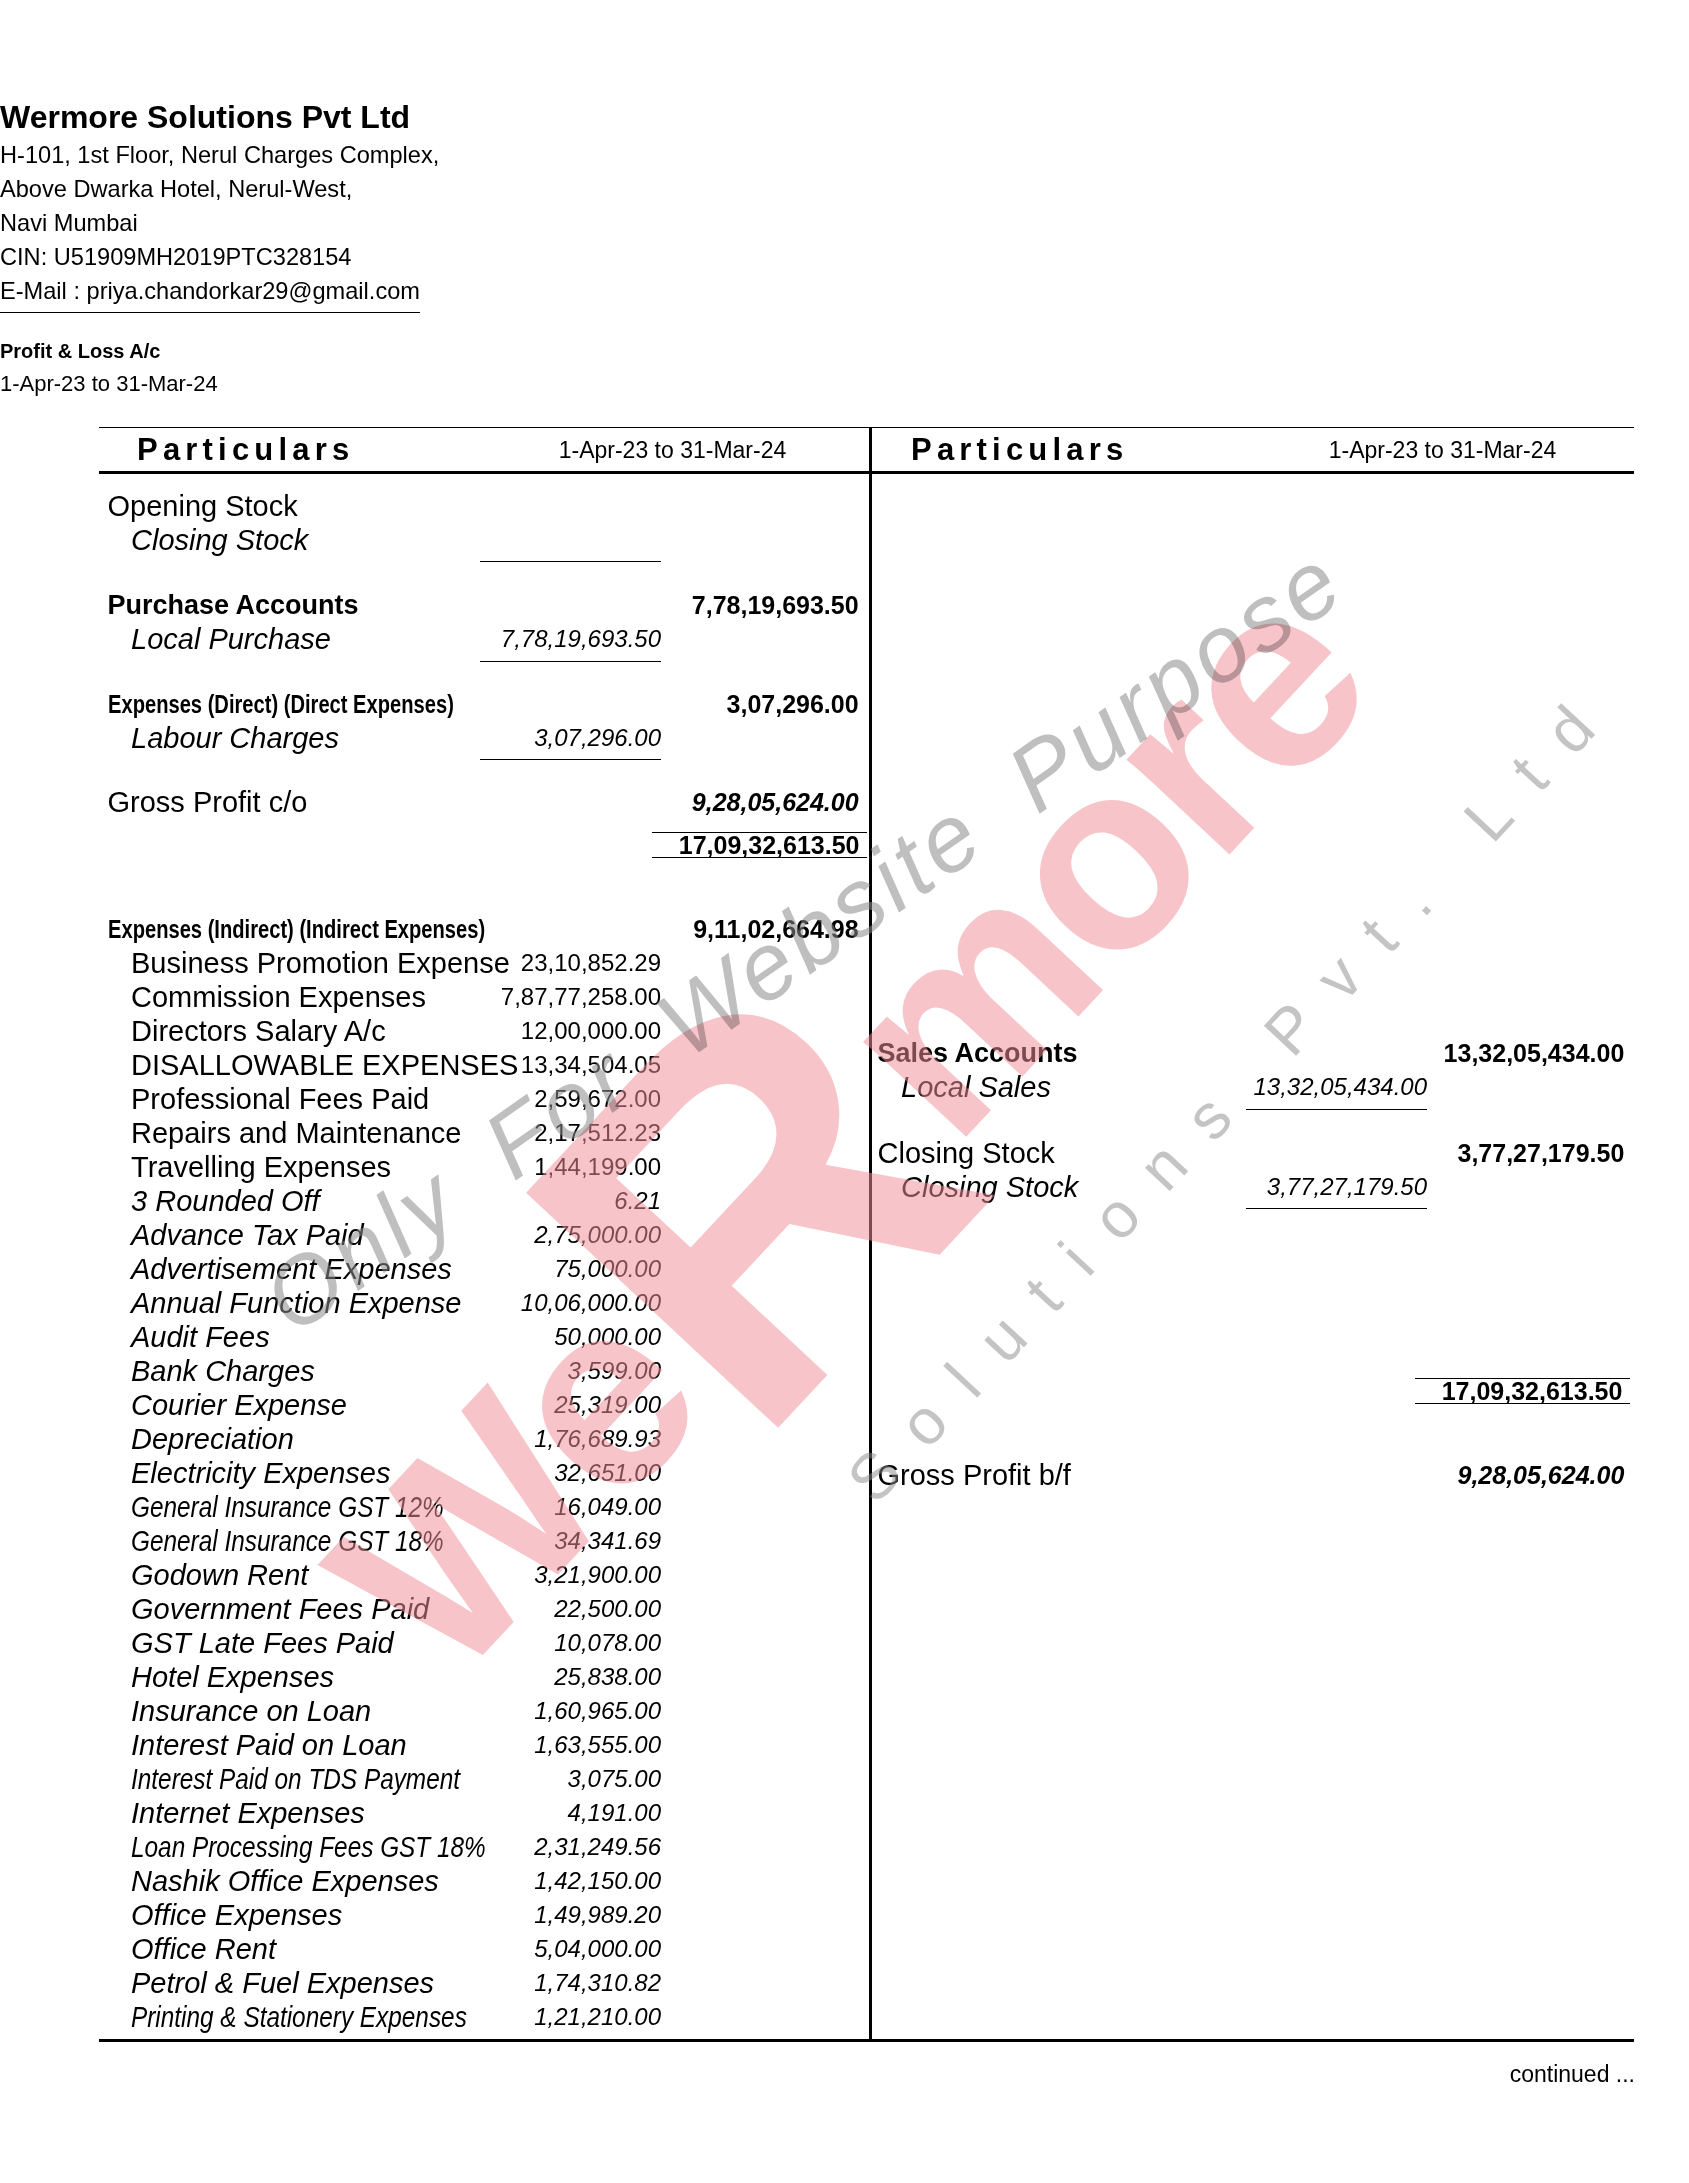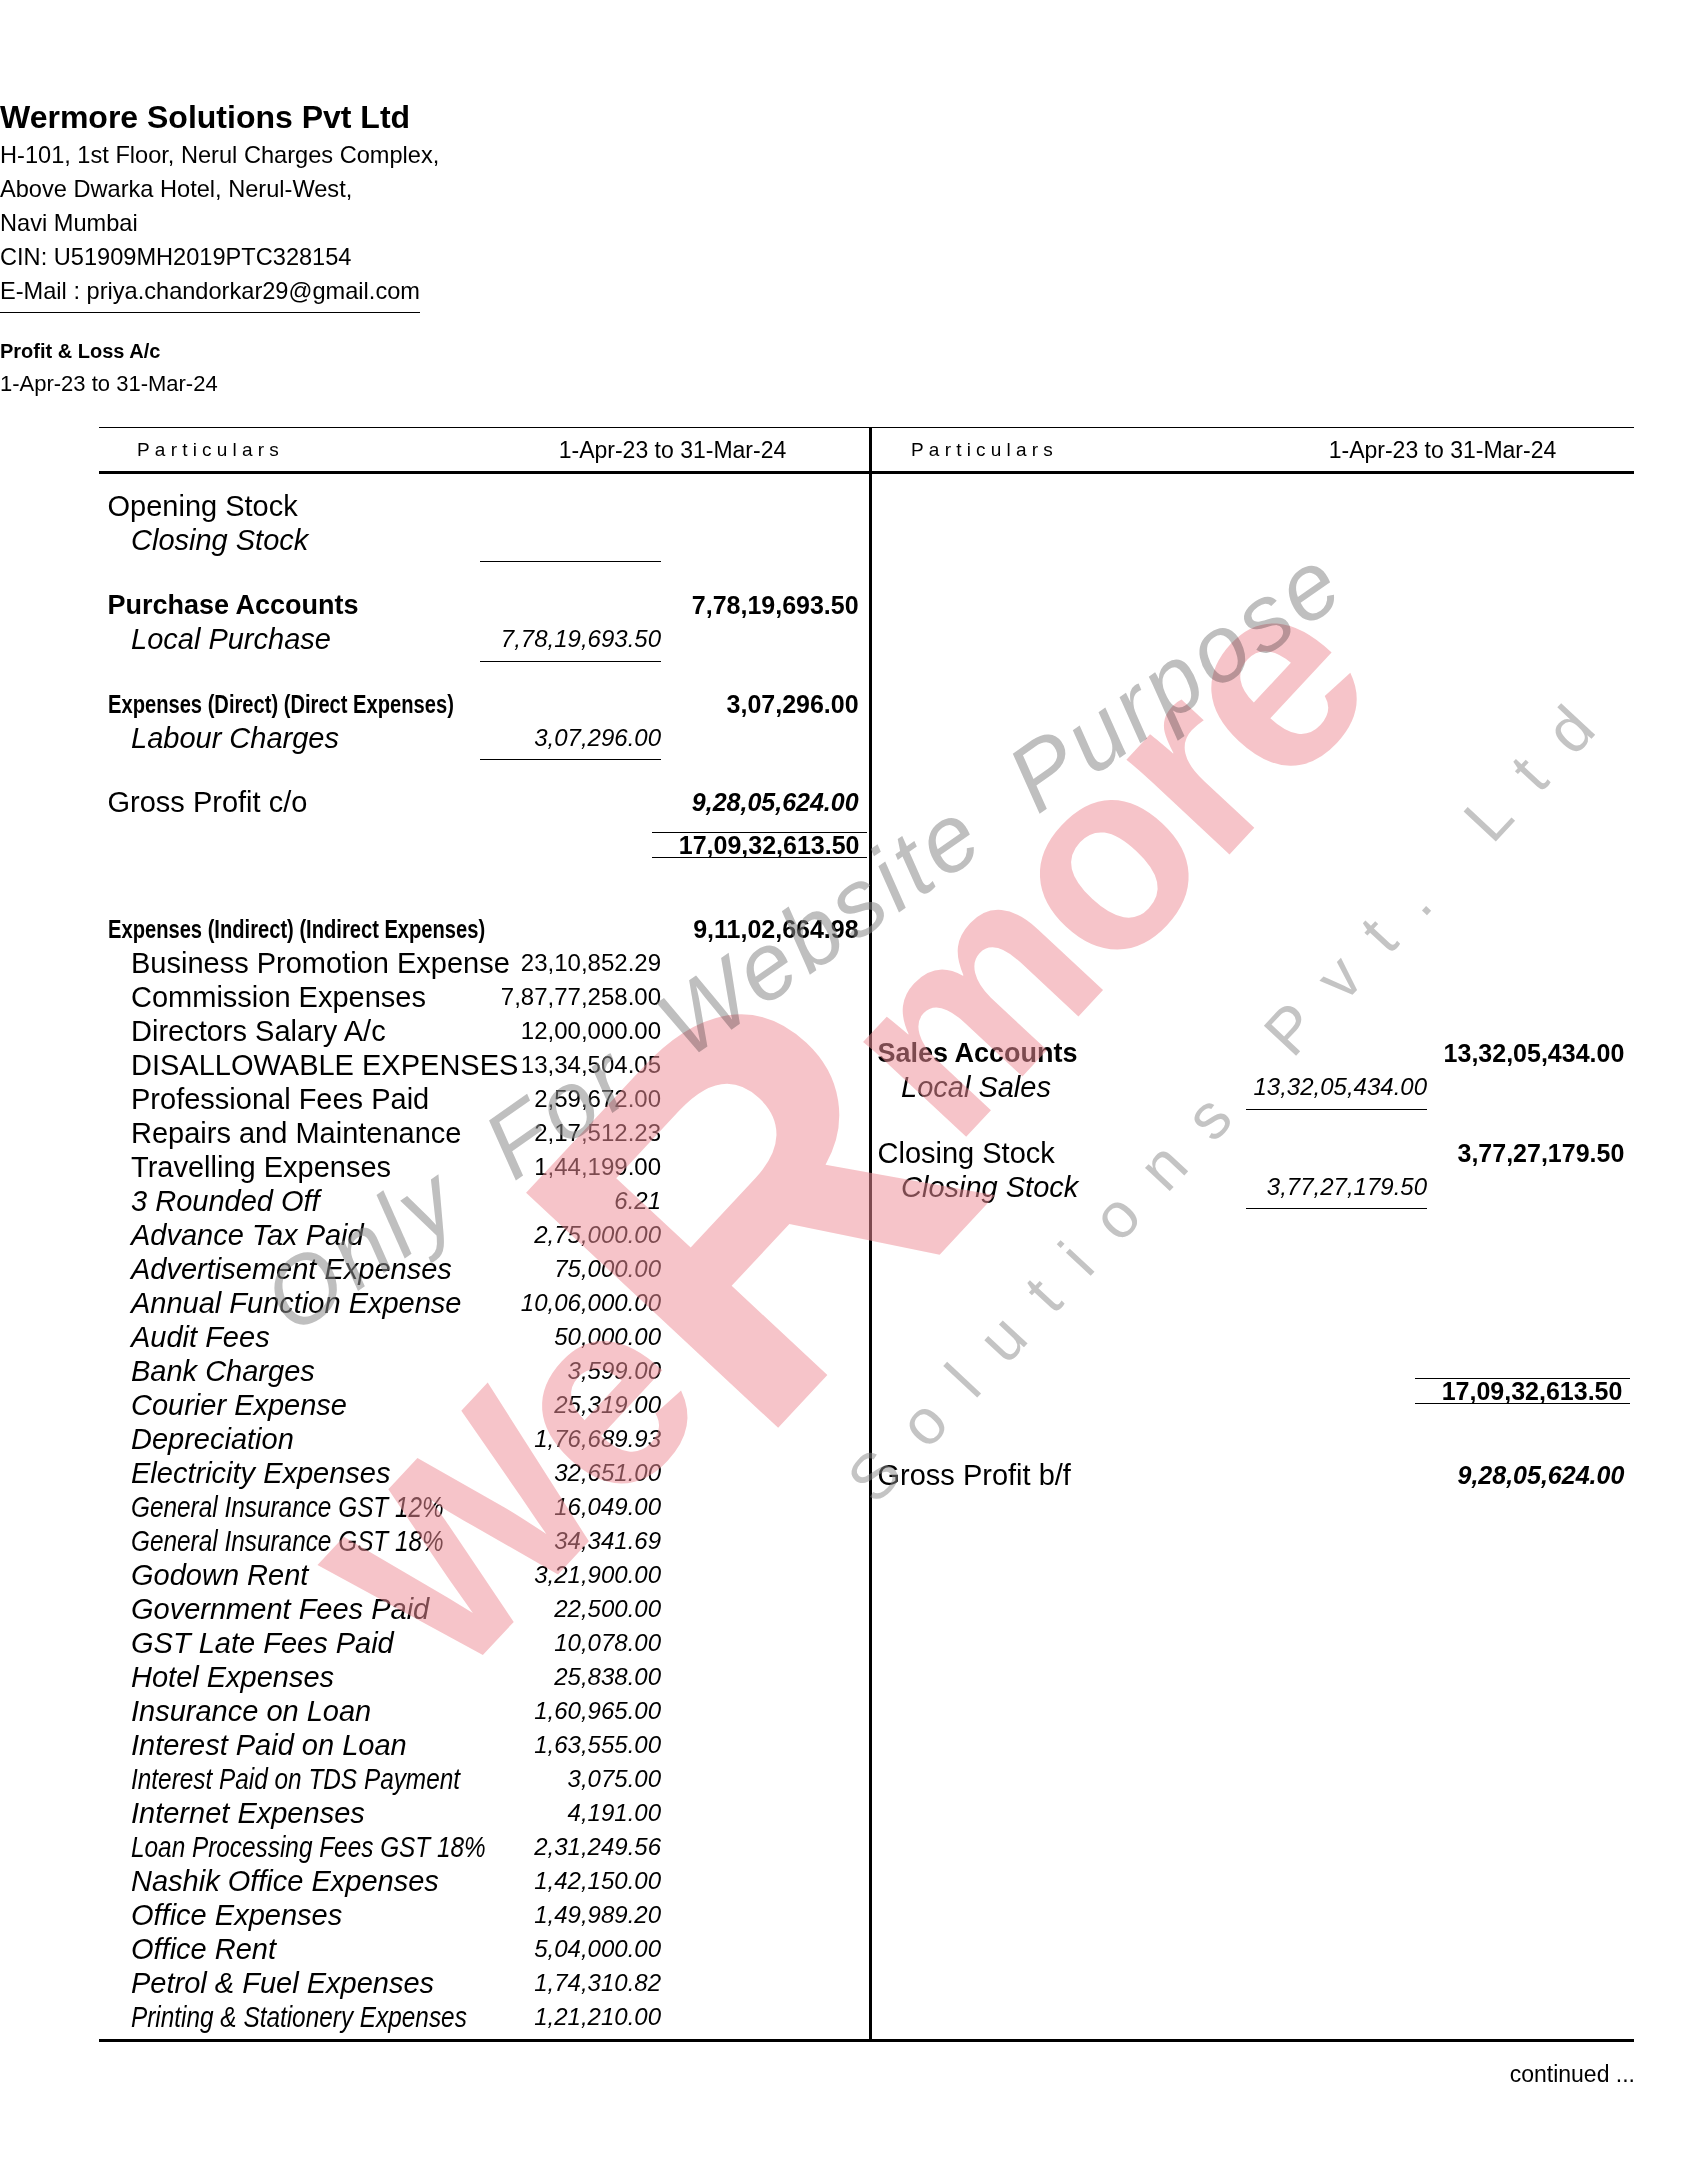--- a/index.html
+++ b/index.html
@@ -12,21 +12,21 @@
   .co-line{font-size:23.6px;line-height:34px;}
   .email-underline{border-bottom:1.9px solid #000;padding-bottom:8px;}
   .rpt-title{font-size:20px;font-weight:700;line-height:36px;margin-top:24.6px;}
   .rpt-period{font-size:22px;line-height:30px;}
 
   
   #pl-table{position:absolute;left:99px;top:427px;width:1535px;
             border-top:1.9px solid #000;border-bottom:3.3px solid #000;}
   .t-head{position:relative;height:43px;border-bottom:3.8px solid #000;}
   .h-part{position:absolute;top:50%;transform:translateY(-50%);
-          font-size:19px;font-weight:400;letter-spacing:5.2px;white-space:nowrap;}
+          font-size:31px;font-weight:700;letter-spacing:5.2px;white-space:nowrap;}
   .h-part-l{left:38px;}
   .h-part-r{left:812px;}
   .h-date{position:absolute;top:50%;transform:translateY(-50%);
           font-size:23px;width:293px;text-align:center;white-space:nowrap;}
   .h-date-l{left:427px;}
   .h-date-r{left:1197px;}
   .t-body{position:relative;display:flex;align-items:center;}
   .t-divider{position:absolute;left:770px;top:0;bottom:0;width:3.3px;background:#000;}
   .col{position:relative;}
   .col-left {width:770px;--subR:208px;--mainR:10.4px;--totR:1.9px;}

